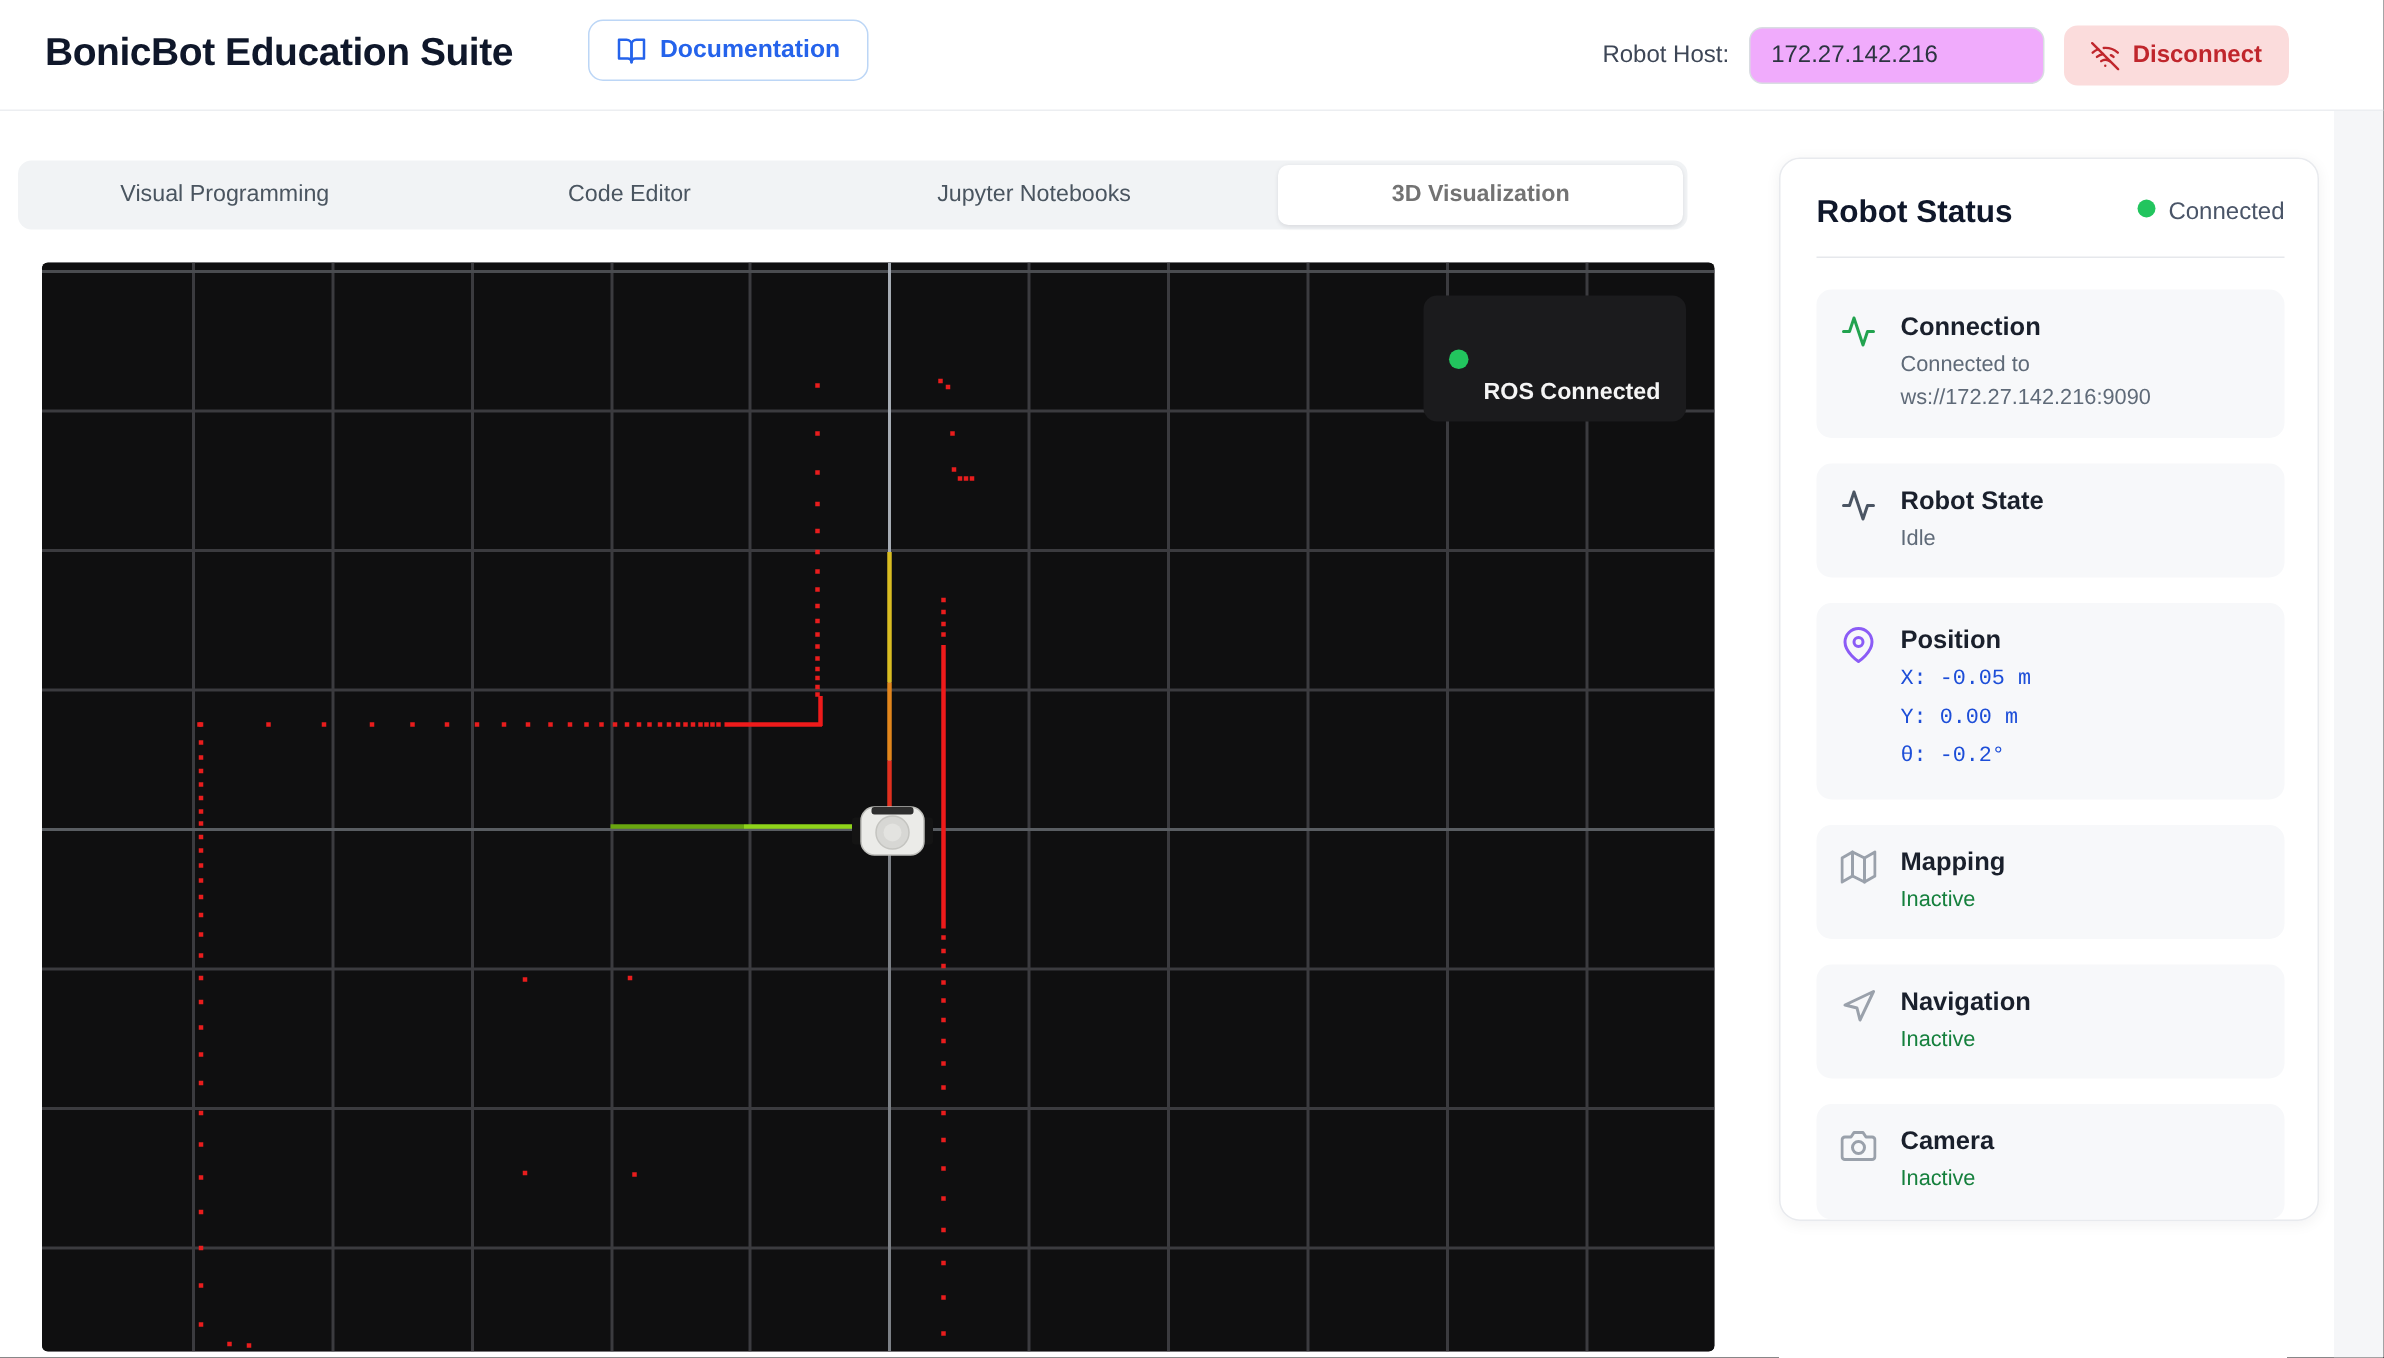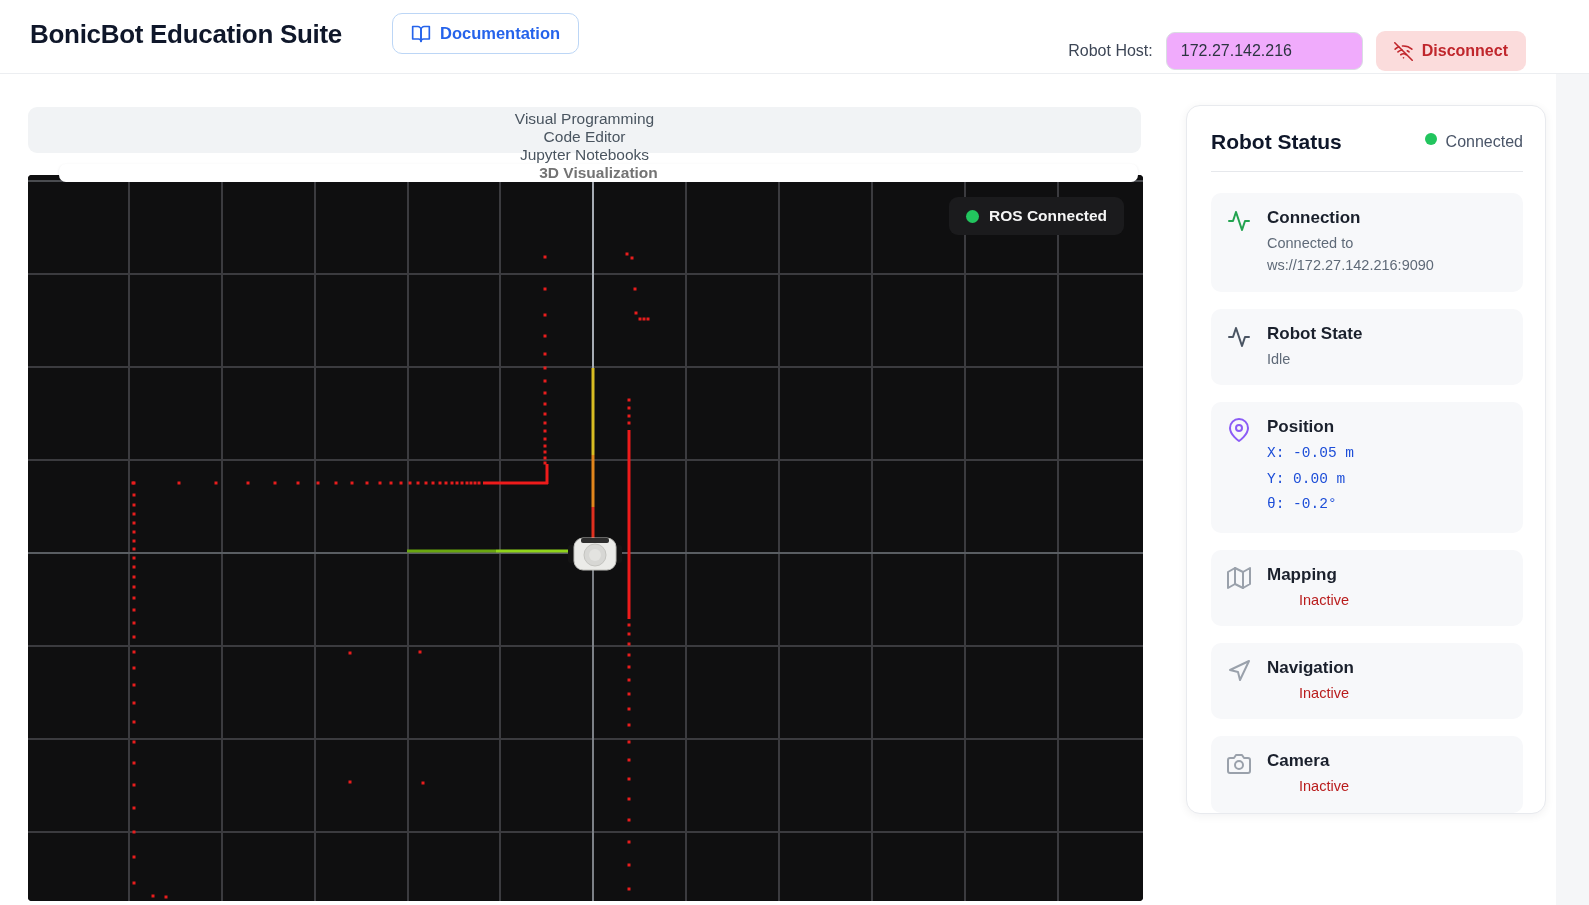--- a/index.html
+++ b/index.html
@@ -9,59 +9,59 @@
     background:#ffffff; color:#111827; position:relative;
   }
   
   .app-header{ position:absolute; left:0; top:0; width:1589px; height:74px;
     background:#fff; border-bottom:1px solid #eceef1; z-index:5;}
   .page-title{ position:absolute; left:30px; top:19px; font-size:26px; font-weight:800;
     color:#0f172a; letter-spacing:-0.3px;}
   .doc-btn{ position:absolute; left:392px; top:13px; height:41px; display:flex; align-items:center;
     gap:9px; padding:0 18px; background:#fff; border:1.5px solid #bcd6f6; border-radius:10px;
     color:#2563eb; font-size:16.5px; font-weight:600; cursor:pointer;}
-  .hdr-right{ position:absolute; right:63px; top:14px; height:74px; display:flex; align-items:center; gap:13px;}
+  .hdr-right{ position:absolute; right:63px; top:0; height:74px; display:flex; align-items:center; gap:13px;}
   .host-label{ font-size:16px; color:#3d4656;}
   .host-input{ width:197px; height:38px; background:#f0abfc; border:1px solid #d9dde2; border-radius:9px;
     font-size:16px; color:#2b3440; padding:0 14px; font-family:inherit; outline:none;}
   .disconnect-btn{ height:40px; display:flex; align-items:center; gap:9px; padding:0 18px;
     background:#fbdcdc; border:none; border-radius:9px; color:#c0262c; font-size:16px;
     font-weight:700; cursor:pointer;justify-content:center;}
   
-  .tab-bar{ position:absolute; left:28px; top:107px; width:1113px; height:46px;
-    background:#f1f3f5; border-radius:9px; display:flex; padding:3px; z-index:2;flex-direction:column;}
+  .tab-bar{ position:absolute; left:12px; top:107px; width:1113px; height:46px;
+    background:#f1f3f5; border-radius:9px; display:flex; padding:3px; z-index:2;}
   .tab{ flex:1 1 0; display:flex; align-items:center; justify-content:center;
     font-size:15.5px; color:#4a5560; border-radius:7px; cursor:pointer;}
   .tab.active{ background:#fff; color:#737373; font-weight:700;
     box-shadow:0 1px 3px rgba(15,23,42,.10);margin-left:28px;}
   
   .viz-canvas{ position:absolute; left:28px; top:175px; width:1115px; height:726px;
     background:#0f0f10; border-radius:4px; overflow:hidden;}
   .viz-canvas svg{ display:block;}
   .ros-badge{ position:absolute; right:19px; top:22px; display:flex; align-items:center; gap:10px;
     background:#1b1b1d; border-radius:9px; padding:10px 17px;}
   .ros-dot{ width:13px; height:13px; border-radius:50%; background:#22c55e;}
-  .ros-label{ color:#f5f5f5; font-size:15.5px; font-weight:700;}
+  .ros-label{ color:#f5f5f5; font-size:15.5px; font-weight:700;margin-top:46px;}
   
   .status-panel{ position:absolute; left:1186px; top:105px; width:360px; height:709px;
     background:#fff; border:1px solid #e8eaee; border-radius:14px;
     box-shadow:0 2px 10px rgba(16,24,40,.06); padding:24px 22px 0 24px;}
   .panel-head{ display:flex; align-items:center; justify-content:space-between;}
   .panel-title{ font-size:21px; font-weight:800; color:#0f172a;}
   .conn-status{ display:flex; gap:9px;}
   .conn-dot{ width:12px; height:12px; border-radius:50%; background:#22c55e;}
   .conn-label{ font-size:16px; color:#4a5568;}
   .panel-divider{ height:1px; background:#e6e8ec; margin:17px 0 21px 0;}
   .card{ background:#f7f8fa; border-radius:10px; padding:15px 16px; display:flex;
     gap:16px; margin-bottom:17px;}
   .cicon{ width:24px; height:24px; flex:0 0 24px; margin-top:1px;}
   .cicon svg{ width:24px; height:24px; display:block;}
   .ctitle{ font-size:17px; font-weight:700; color:#1a202c; margin-bottom:4px;}
   .cline{ font-size:14.5px; color:#5f6a78; line-height:1.55;}
-  .card.muted .cline{ color:#b91c1c;margin-left:32px;}
+  .card.muted .cline{ color:#15803d;}
   .card-position .cline{ line-height:1.75; color:#1d4ed8;font-family:Liberation Mono, monospace;}
   .right-gutter{ position:absolute; left:1556px; top:74px; width:33px; height:831px; background:#f5f6f8;}
   svg.ic{ fill:none; stroke:currentColor; stroke-width:2; stroke-linecap:round; stroke-linejoin:round;}
 </style>
 </head>
 <body>
 
 <div class="app-header">
   <div class="page-title">BonicBot Education Suite</div>
   <button class="doc-btn">

